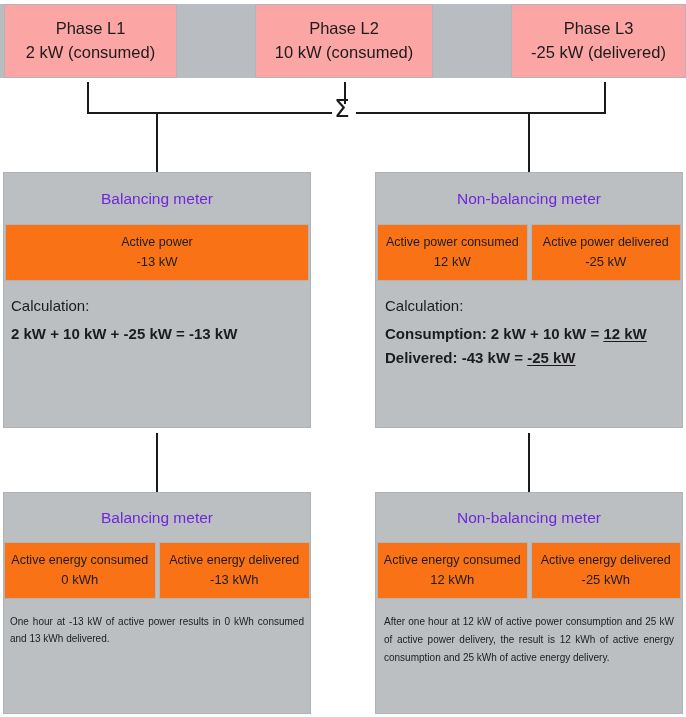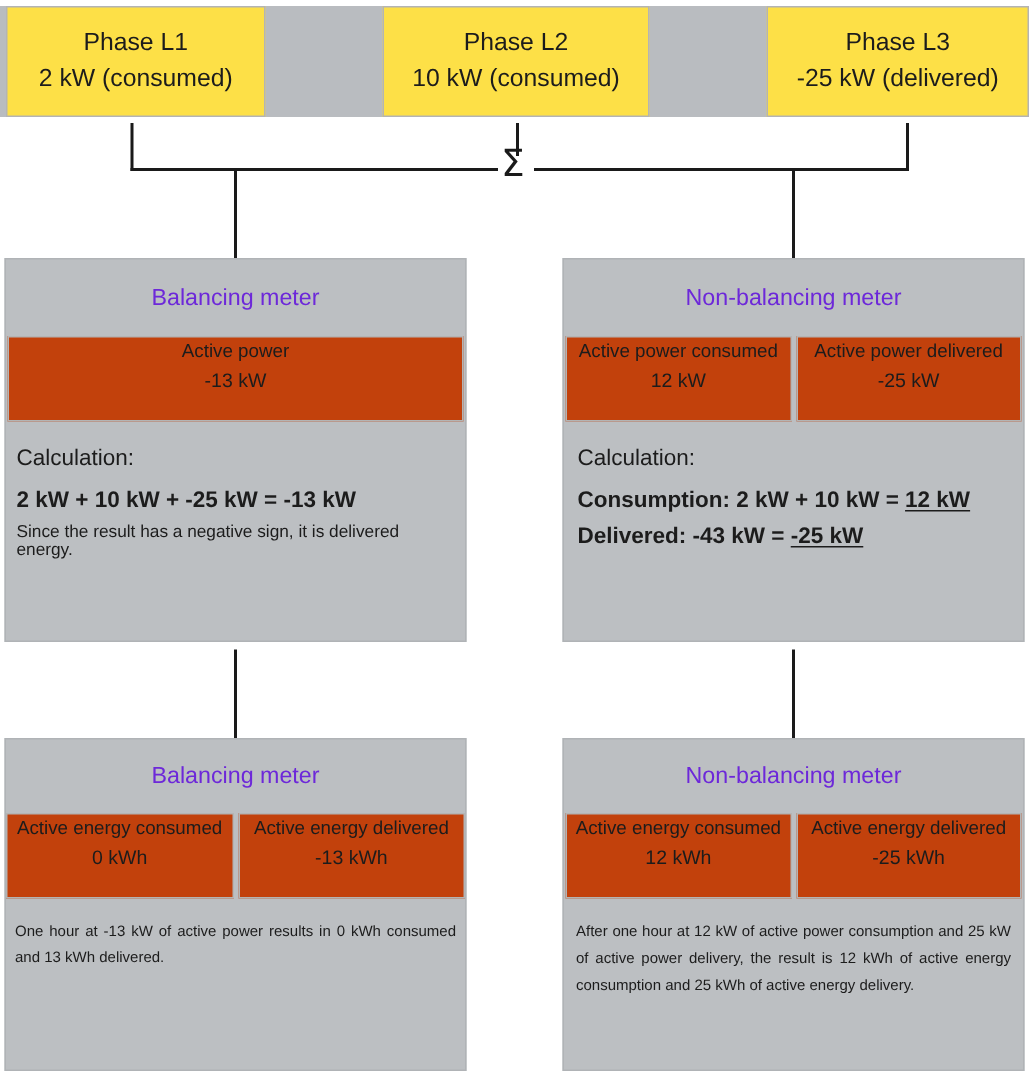--- a/index.html
+++ b/index.html
@@ -10,21 +10,21 @@
     color:#1c1c1c;
     position:relative;
     overflow:hidden;
     -webkit-font-smoothing:antialiased;
   }
   .canvas{position:absolute;inset:0;}
 
   
   .phase-box{
     position:absolute;
-    background:#fde047;
+    background:#fca5a5;
     border:1px solid #b4b4b4;
     box-sizing:border-box;
     display:flex;
     flex-direction:column;
     align-items:center;
     justify-content:center;
     font-size:16.5px;
     line-height:1.45;
     color:#1c1c1c;
   }
@@ -45,27 +45,28 @@
     font-size:15.5px;
     color:#6d28d9;
     box-sizing:border-box;
   }
   .cells{
     display:flex;
     box-sizing:border-box;
     gap:3px;
   }
   .cell{
-    background:#c2410c;
+    background:#f97316;
     border:1px solid #b4b4b4;
     box-sizing:border-box;
     text-align:center;
     display:flex;
     flex-direction:column;
     align-items:center;
+    justify-content:center;
     font-size:12.5px;
     line-height:1.55;
     color:#1c1c1c;
     flex:1 1 0;
   }
   .cell-val{font-size:13px;}
 
   .body-area{
     box-sizing:border-box;
     color:#1c1c1c;
@@ -135,21 +136,20 @@
     <div class="cells" style="margin:0 1px;height:57px;">
       <div class="cell">
         <div>Active power</div>
         <div class="cell-val">-13 kW</div>
       </div>
     </div>
 
     <div class="body-area" style="padding:16px 7px 0 7px;">
       <p class="calc-head">Calculation:</p>
       <p class="calc-line">2 kW + 10 kW + -25 kW = -13 kW</p>
-      <p class="calc-note">Since the result has a negative sign, it is delivered energy.</p>
     </div>
   </div>
 
   <div class="meter" style="left:375px;top:172px;width:308px;height:256px;">
 
     <div class="meter-title" style="padding:17px 0 16px 0;">Non-balancing meter</div>
 
     <div class="cells" style="margin:0 1px;height:57px;">
       <div class="cell">
         <div>Active power consumed</div>

